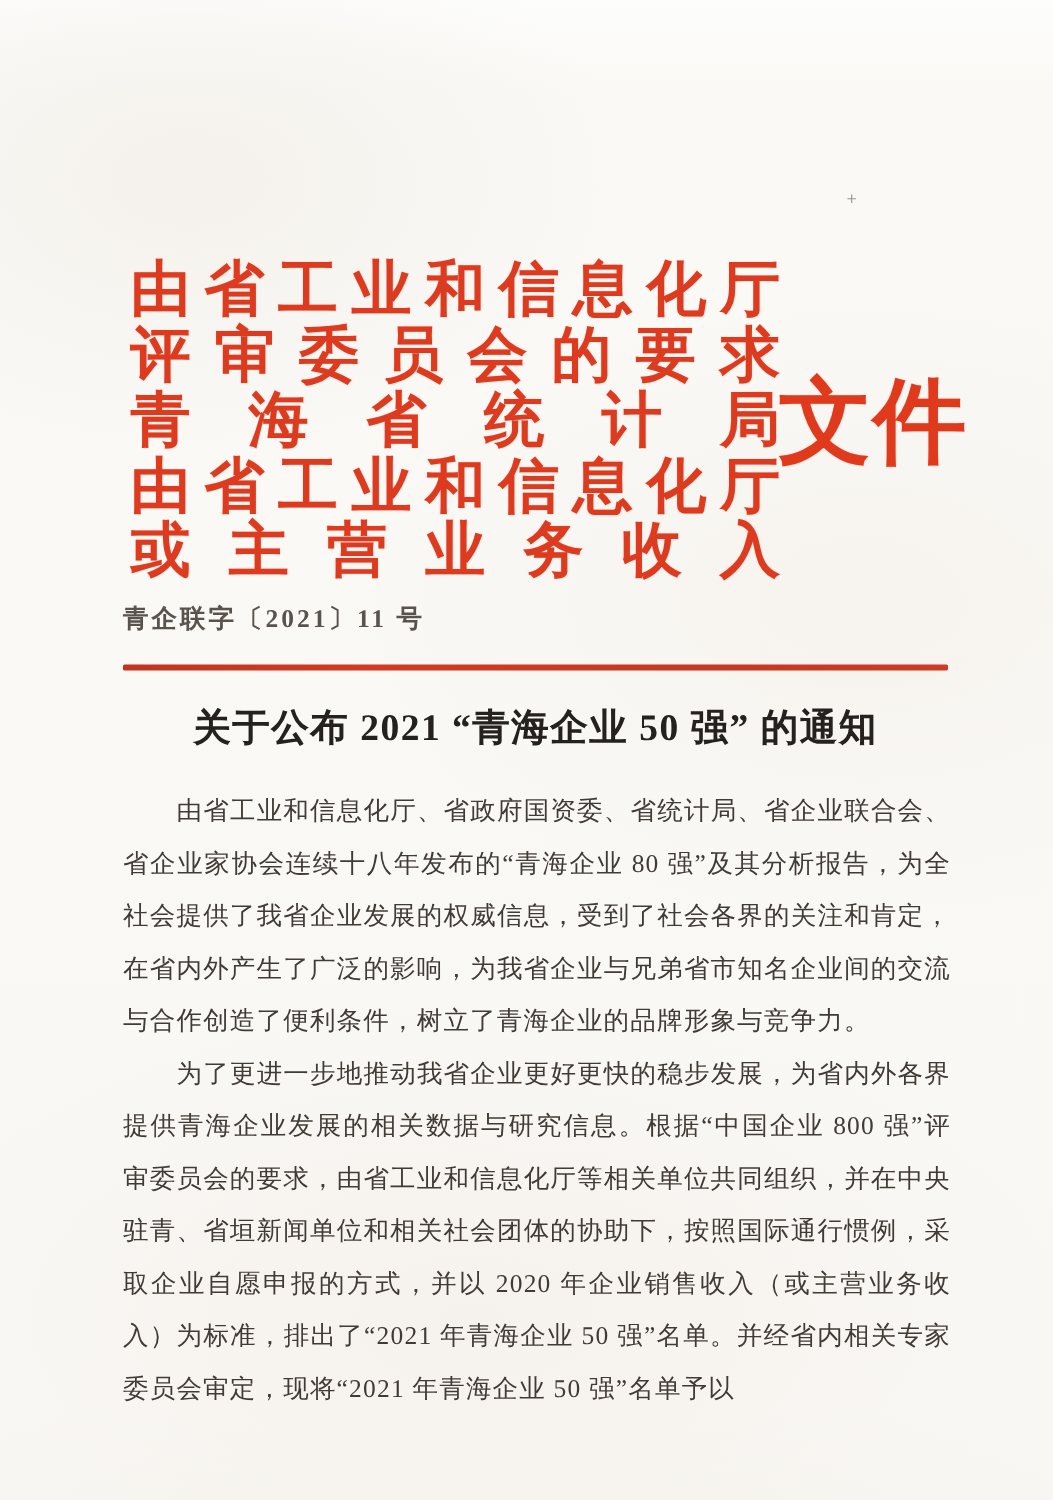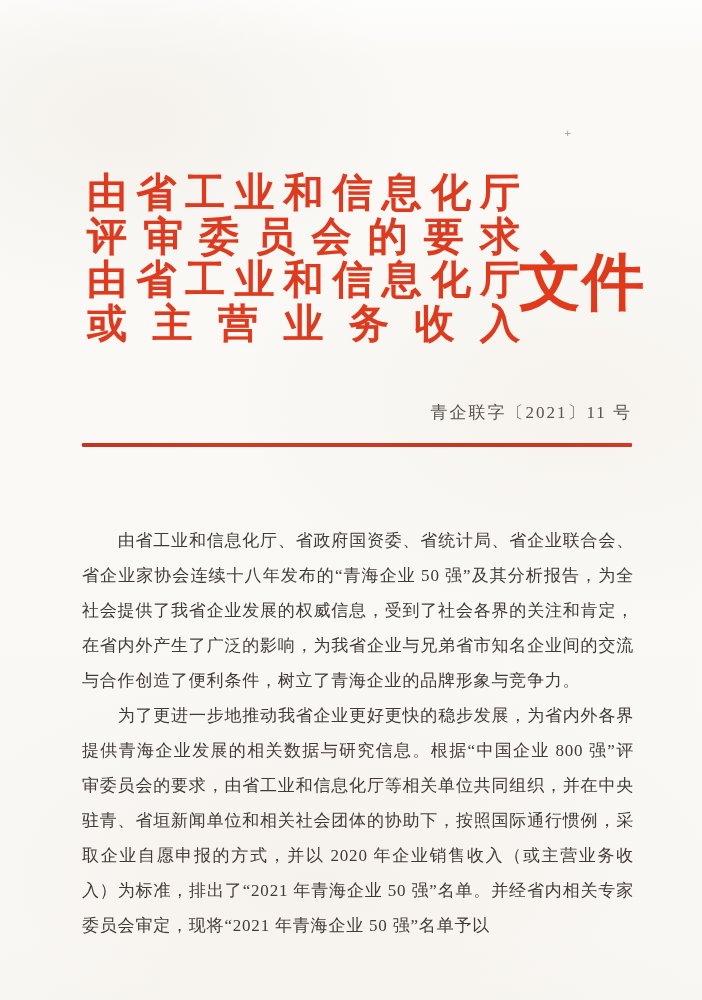--- a/index.html
+++ b/index.html
@@ -54,24 +54,25 @@
     white-space: nowrap;
     text-shadow: 0 0 1px rgba(224,58,29,0.4);
   }
 
   
   .doc-number {
     position: absolute;
     left: 82px;
     top: 401px;
     width: 550px;
-    text-align: right;
+    text-align: left;
     font-size: 17px;
     letter-spacing: 2px;
     color: #5a534d;
+    font-weight: bold;
   }
 
   
   .red-rule {
     position: absolute;
     left: 82px;
     top: 443px;
     width: 550px;
     height: 4px;
     background: linear-gradient(90deg, #c23420, #d23a22 30%, #c83721 70%, #cf3a24);
@@ -124,29 +125,31 @@
 </head>
 <body>
 
 <div class="page">
 
   <div class="artifact">+</div>
 
   <div class="issuers">
     <div class="issuer-line">由省工业和信息化厅</div>
     <div class="issuer-line">评审委员会的要求</div>
+    <div class="issuer-line">青海省统计局</div>
     <div class="issuer-line">由省工业和信息化厅</div>
     <div class="issuer-line">或主营业务收入</div>
   </div>
 
   <div class="doc-type">文件</div>
 
   <div class="doc-number">青企联字〔2021〕11 号</div>
 
   <div class="red-rule"></div>
 
+  <h1 class="title">关于公布 2021 “青海企业 50 强” 的通知</h1>
 
   <div class="body-text">
-    <p class="indent">由省工业和信息化厅、省政府国资委、省统计局、省企业联合会、省企业家协会连续十八年发布的“青海企业 50 强”及其分析报告，为全社会提供了我省企业发展的权威信息，受到了社会各界的关注和肯定，在省内外产生了广泛的影响，为我省企业与兄弟省市知名企业间的交流与合作创造了便利条件，树立了青海企业的品牌形象与竞争力。</p>
+    <p class="indent">由省工业和信息化厅、省政府国资委、省统计局、省企业联合会、省企业家协会连续十八年发布的“青海企业 80 强”及其分析报告，为全社会提供了我省企业发展的权威信息，受到了社会各界的关注和肯定，在省内外产生了广泛的影响，为我省企业与兄弟省市知名企业间的交流与合作创造了便利条件，树立了青海企业的品牌形象与竞争力。</p>
     <p class="indent">为了更进一步地推动我省企业更好更快的稳步发展，为省内外各界提供青海企业发展的相关数据与研究信息。根据“中国企业 800 强”评审委员会的要求，由省工业和信息化厅等相关单位共同组织，并在中央驻青、省垣新闻单位和相关社会团体的协助下，按照国际通行惯例，采取企业自愿申报的方式，并以 2020 年企业销售收入（或主营业务收入）为标准，排出了“2021 年青海企业 50 强”名单。并经省内相关专家委员会审定，现将“2021 年青海企业 50 强”名单予以</p>
   </div>
 
 </div>
 
 </body></html>

